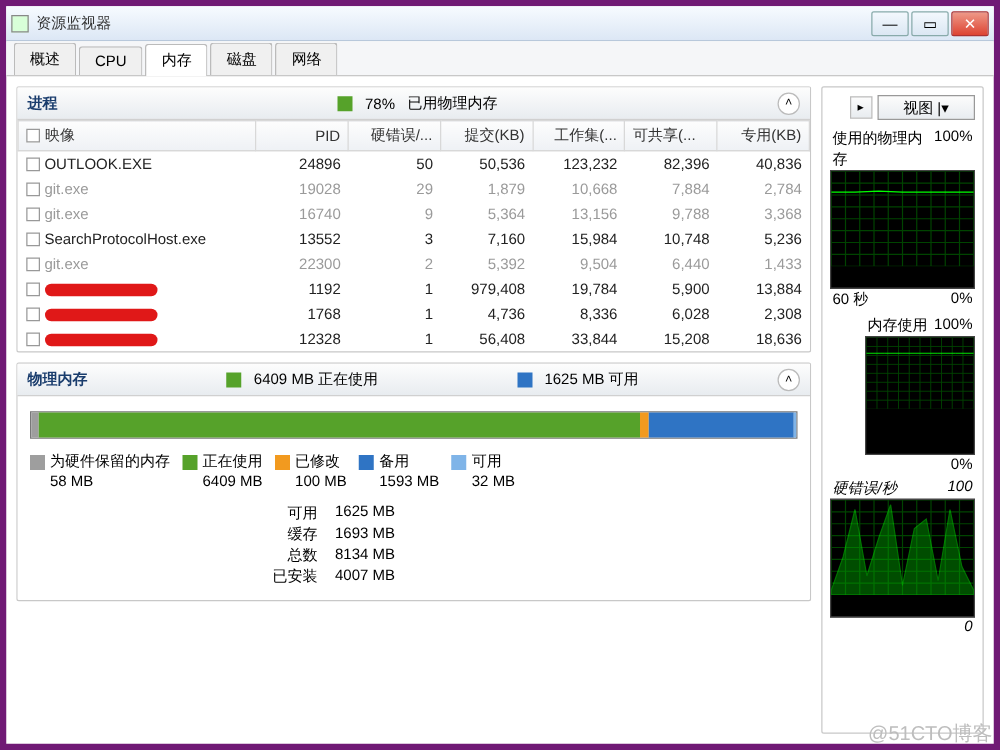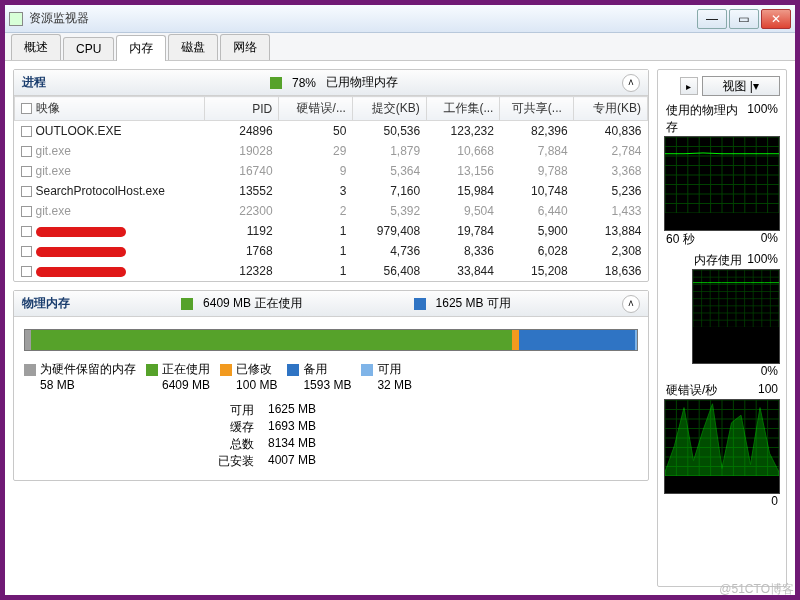--- a/index.html
+++ b/index.html
@@ -45,21 +45,21 @@
 .side-top .nav { width: 18px; height: 18px; border: 1px solid #bbb; background: linear-gradient(#fcfcfc,#e8ecf0); cursor: pointer; display: flex; align-items: center; justify-content: center; font-size: 10px; }
 .side-top .viewbtn { height: 20px; border: 1px solid #999; padding: 0 20px; display: flex; align-items: center; background: linear-gradient(#fcfcfc,#e8ecf0); cursor: pointer; }
 .chart { border: 1px solid #444; background: #000; position: relative; height: 95px; }
 .chart-top { display: flex; justify-content: space-between; padding: 0 2px; font-size: 11px; }
 .chart-bot { display: flex; justify-content: space-between; padding: 0 2px; font-size: 11px; }
 .chart-area { position: absolute; inset: 0; }
 .grid line { stroke: #004400; stroke-width: 1; }
 .trace { stroke: #00ff00; fill: none; stroke-width: 1; }
 .fillg { fill: #00aa00; opacity: .45; stroke: #00ff00; }
 .proc-body { max-height: 210px; overflow: hidden; }
-.watermark { position: absolute; right: 6px; bottom: 2px; color: #bdbdbd; font-size: 12px; }
+.watermark { position: absolute; right: 6px; bottom: 2px; color: #bdbdbd; font-size: 16px; }
 </style>
 </head>
 <body>
 
 <div class="window">
   <div class="titlebar">
     <span class="icon-sq"></span>
     <span class="title">资源监视器</span>
     <div class="winbtns">
       <div class="winbtn">—</div>
@@ -92,21 +92,21 @@
         </div>
         <div class="proc-body">
         <table>
           <thead>
                 <tr id="proc-head">
                   <th><span class="chk"></span>映像</th>
                   <th style="text-align: right; width: 62px;">PID</th>
                   <th style="text-align: right; width: 62px;">硬错误/...</th>
                   <th style="text-align: right; width: 62px;">提交(KB)</th>
                   <th style="text-align: right; width: 62px;">工作集(...</th>
-                  <th style="text-align: center; width: 62px; margin-left: 12px;">可共享(...</th>
+                  <th style="text-align: left; width: 62px; margin-left: 12px;">可共享(...</th>
                   <th style="text-align: right; width: 62px;">专用(KB)</th>
                 </tr>
               </thead>
           <tbody id="proc-body">
                 <tr>
                   <td><span class="chk"></span>OUTLOOK.EXE</td>
                   <td class="num">24896</td>
                   <td class="num">50</td>
                   <td class="num">50,536</td>
                   <td class="num">123,232</td>
@@ -332,21 +332,21 @@
                   <line x1="0" y1="80" x2="120" y2="80"></line>
                 </g>
                 <path class="trace" d="M0,17.599999999999994 L20,17.599999999999994 L40,17.599999999999994 L60,17.599999999999994 L80,17.599999999999994 L100,17.599999999999994 L120,17.599999999999994 "></path>
               </svg>
             </div>
             <div class="chart-bot">
               <span></span>
               <span>0%</span>
             </div>
           </div>
-          <div style="margin-bottom: 4px;">
+          <div style="margin-bottom: 4px; font-style: italic;">
             <div class="chart-top">
               <span>硬错误/秒</span>
               <span>100</span>
             </div>
             <div class="chart">
               <svg class="chart-area" viewBox="0 0 120 80" preserveAspectRatio="none">
                 <g class="grid">
                   <line x1="0" y1="0" x2="0" y2="80"></line>
                   <line x1="12" y1="0" x2="12" y2="80"></line>
                   <line x1="24" y1="0" x2="24" y2="80"></line>

